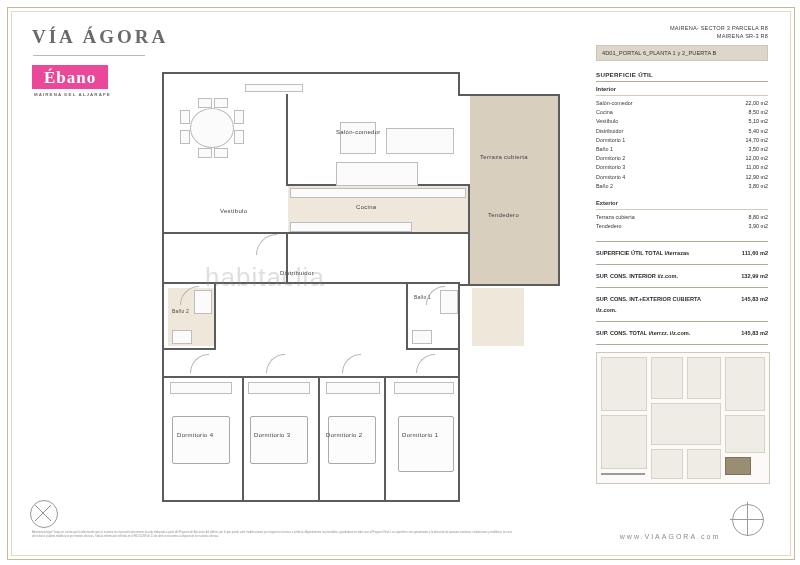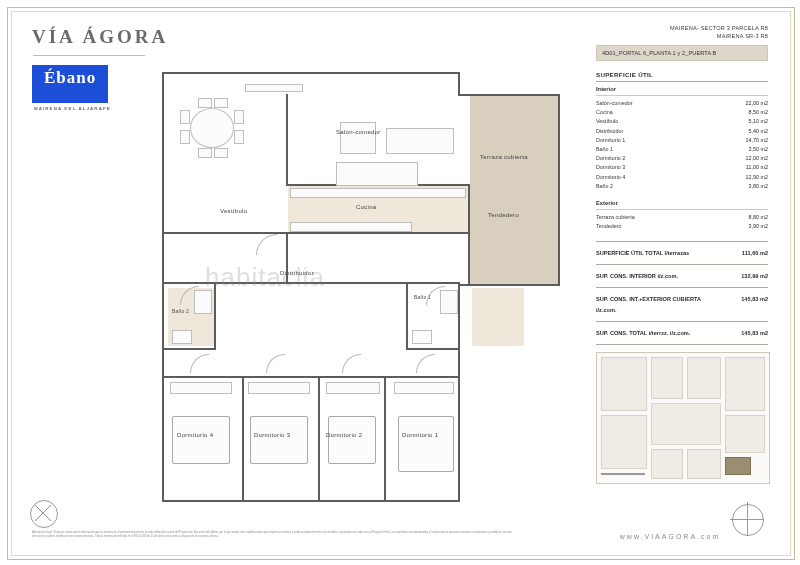--- a/index.html
+++ b/index.html
@@ -7,21 +7,21 @@
   #page{position:relative;width:800px;height:565px;background:#ffffff;}
 
   
   .frame-outer{position:absolute;left:7px;top:7px;width:786px;height:551px;border:1px solid #c9b89a;}
   .frame-inner{position:absolute;left:11px;top:11px;width:778px;height:543px;border:1px solid #e3d9c6;}
 
   
   .logo{position:absolute;left:32px;top:26px;width:150px;font-weight:bold;}
   .logo-via{font-family:"Liberation Serif",serif;font-size:19px;letter-spacing:3px;color:#6a6a6a;}
   .logo-rule{width:112px;height:1px;background:#b9b9b9;margin:7px 0 9px 1px;}
-  .ebano-box{display:inline-block;background:#1d4ed8;color:#fff;padding:4px 12px 17px 12px;}
+  .ebano-box{display:inline-block;background:#ec4899;color:#fff;padding:4px 12px 3px 12px;}
   .ebano-box .eb{font-family:"Liberation Serif",serif;font-size:17px;letter-spacing:1px;line-height:17px;}
   .ebano-sub{font-size:4.4px;letter-spacing:1.1px;color:#6f6a60;margin-top:3px;margin-left:2px;}
 
   
   .panel{position:absolute;left:596px;top:24px;width:172px;}
   .panel-head{text-align:right;font-size:5.6px;color:#3d3d3d;line-height:8px;letter-spacing:.2px;}
   .panel-ref{margin-top:5px;background:#ddd7cb;border:1px solid #cdc5b5;padding:4px 5px;font-size:5.6px;color:#333;letter-spacing:.1px;}
   .sec-title{margin-top:10px;font-size:6.2px;font-weight:bold;color:#2f2f2f;letter-spacing:.3px;}
   .rule{height:1px;background:#b3a999;margin:3px 0 4px 0;}
   .rule-thin{height:1px;background:#d2cabb;margin:3px 0 3px 0;}

